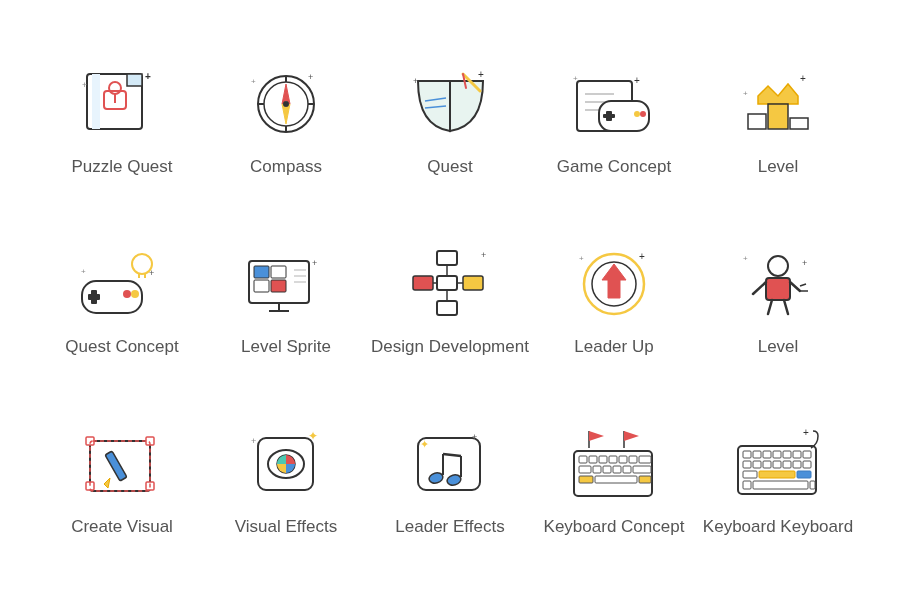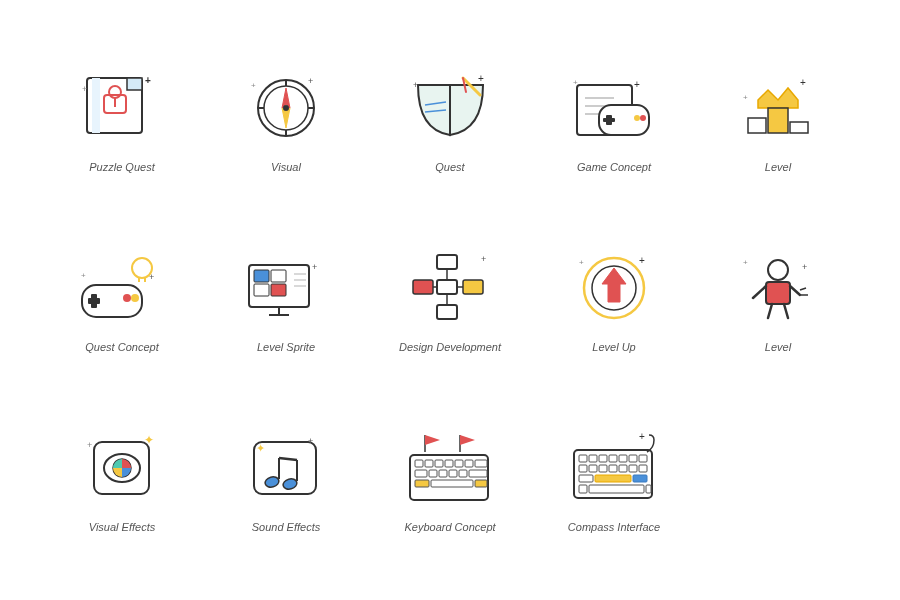--- a/index.html
+++ b/index.html
@@ -30,25 +30,24 @@
     }
     .icon-wrapper {
       width: 100px;
       height: 85px;
       display: flex;
       align-items: center;
       justify-content: center;
       position: relative;
     }
     .icon-label {
-      font-size: 11px;
+      font-size: 17px;
       color: #555;
       text-align: right;
       line-height: 1.3;
-      font-style: italic;
     }
 
     
     svg {
       overflow: visible;
     }
   </style>
 </head>
 <body>
 
@@ -88,21 +87,21 @@
 
         <line x1="40" y1="10" x2="40" y2="16" stroke="#333" stroke-width="2"></line>
         <line x1="40" y1="60" x2="40" y2="66" stroke="#333" stroke-width="2"></line>
         <line x1="12" y1="38" x2="18" y2="38" stroke="#333" stroke-width="2"></line>
         <line x1="62" y1="38" x2="68" y2="38" stroke="#333" stroke-width="2"></line>
 
         <text x="62" y="14" font-size="9" fill="#555">+</text>
         <text x="5" y="18" font-size="8" fill="#888">+</text>
       </svg>
     </div>
-    <span class="icon-label">Visual</span>
+    <span class="icon-label">Compass</span>
   </div>
 
   <div class="icon-cell">
     <div class="icon-wrapper">
       <svg width="85" height="75" viewBox="0 0 85 75">
 
         <path d="M10,15 Q10,60 42,65 Q42,65 42,15 Z" fill="#e8f4f0" stroke="#333" stroke-width="2"></path>
 
         <path d="M75,15 Q75,60 42,65 Q42,65 42,15 Z" fill="#e8f4f0" stroke="#333" stroke-width="2"></path>
 
@@ -244,21 +243,21 @@
         <circle cx="40" cy="38" r="30" fill="none" stroke="#f5c842" stroke-width="2.5"></circle>
 
         <circle cx="40" cy="38" r="22" fill="none" stroke="#333" stroke-width="1.5"></circle>
 
         <polygon points="40,18 52,34 46,34 46,52 34,52 34,34 28,34" fill="#e05252" stroke="#e05252" stroke-width="1"></polygon>
 
         <text x="65" y="14" font-size="10" fill="#333">+</text>
         <text x="5" y="15" font-size="8" fill="#888">+</text>
       </svg>
     </div>
-    <span class="icon-label">Level Up</span>
+    <span class="icon-label">Leader Up</span>
   </div>
 
   <div class="icon-cell">
     <div class="icon-wrapper">
       <svg width="80" height="75" viewBox="0 0 80 75">
 
         <circle cx="40" cy="20" r="10" fill="white" stroke="#333" stroke-width="2"></circle>
 
         <rect x="28" y="32" width="24" height="22" rx="3" fill="#e05252" stroke="#333" stroke-width="2"></rect>
 
@@ -271,20 +270,39 @@
         <line x1="62" y1="40" x2="68" y2="38" stroke="#333" stroke-width="1.5"></line>
         <line x1="63" y1="45" x2="70" y2="45" stroke="#333" stroke-width="1.5"></line>
 
         <text x="64" y="20" font-size="9" fill="#555">+</text>
         <text x="5" y="15" font-size="8" fill="#888">+</text>
       </svg>
     </div>
     <span class="icon-label">Level</span>
   </div>
 
+  <div class="icon-cell">
+    <div class="icon-wrapper">
+      <svg width="85" height="75" viewBox="0 0 85 75">
+
+        <rect x="10" y="15" width="60" height="50" rx="3" fill="white" stroke="#333" stroke-width="2"></rect>
+
+        <rect x="6" y="11" width="8" height="8" rx="1" fill="white" stroke="#e05252" stroke-width="1.5"></rect>
+        <rect x="6" y="56" width="8" height="8" rx="1" fill="white" stroke="#e05252" stroke-width="1.5"></rect>
+        <rect x="66" y="11" width="8" height="8" rx="1" fill="white" stroke="#e05252" stroke-width="1.5"></rect>
+        <rect x="66" y="56" width="8" height="8" rx="1" fill="white" stroke="#e05252" stroke-width="1.5"></rect>
+
+        <rect x="10" y="15" width="60" height="50" rx="3" fill="none" stroke="#e05252" stroke-width="1.5" stroke-dasharray="4,3"></rect>
+
+        <rect x="32" y="25" width="8" height="30" rx="2" transform="rotate(-30 36 40)" fill="#4a90d9" stroke="#333" stroke-width="1.5"></rect>
+        <polygon points="24,58 30,52 28,62" fill="#f5c842" stroke="#e8a800" stroke-width="1"></polygon>
+      </svg>
+    </div>
+    <span class="icon-label">Create Visual</span>
+  </div>
 
   <div class="icon-cell">
     <div class="icon-wrapper">
       <svg width="80" height="75" viewBox="0 0 80 75">
 
         <rect x="12" y="12" width="55" height="52" rx="8" fill="white" stroke="#333" stroke-width="2"></rect>
 
         <ellipse cx="40" cy="38" rx="18" ry="14" fill="none" stroke="#333" stroke-width="2"></ellipse>
 
         <circle cx="40" cy="38" r="9" fill="none" stroke="#333" stroke-width="1.5"></circle>
@@ -313,21 +331,21 @@
         <ellipse cx="46" cy="54" rx="7" ry="5" fill="#4a90d9" stroke="#333" stroke-width="1.5" transform="rotate(-15 46 54)"></ellipse>
         <line x1="53" y1="51" x2="53" y2="30" stroke="#333" stroke-width="2"></line>
 
         <line x1="35" y1="28" x2="53" y2="30" stroke="#333" stroke-width="2.5"></line>
 
         <text x="12" y="22" font-size="11" fill="#f5c842">✦</text>
 
         <text x="64" y="14" font-size="9" fill="#555">+</text>
       </svg>
     </div>
-    <span class="icon-label">Sound Effects</span>
+    <span class="icon-label">Leader Effects</span>
   </div>
 
   <div class="icon-cell">
     <div class="icon-wrapper">
       <svg width="90" height="75" viewBox="0 0 90 75">
 
         <line x1="20" y1="5" x2="20" y2="22" stroke="#333" stroke-width="1.5"></line>
         <polygon points="20,5 35,10 20,15" fill="#e05252"></polygon>
 
         <line x1="55" y1="5" x2="55" y2="22" stroke="#333" stroke-width="1.5"></line>
@@ -386,16 +404,16 @@
 
         <rect x="10" y="55" width="8" height="8" rx="1" fill="white" stroke="#555" stroke-width="1"></rect>
         <rect x="20" y="55" width="55" height="8" rx="1" fill="white" stroke="#555" stroke-width="1"></rect>
         <rect x="77" y="55" width="5" height="8" rx="1" fill="white" stroke="#555" stroke-width="1"></rect>
 
         <path d="M78,22 Q85,18 85,10 Q85,5 80,5" fill="none" stroke="#333" stroke-width="1.5"></path>
 
         <text x="70" y="10" font-size="10" fill="#333">+</text>
       </svg>
     </div>
-    <span class="icon-label">Compass Interface</span>
+    <span class="icon-label">Keyboard Keyboard</span>
   </div>
 
 </div>
 
 </body></html>

